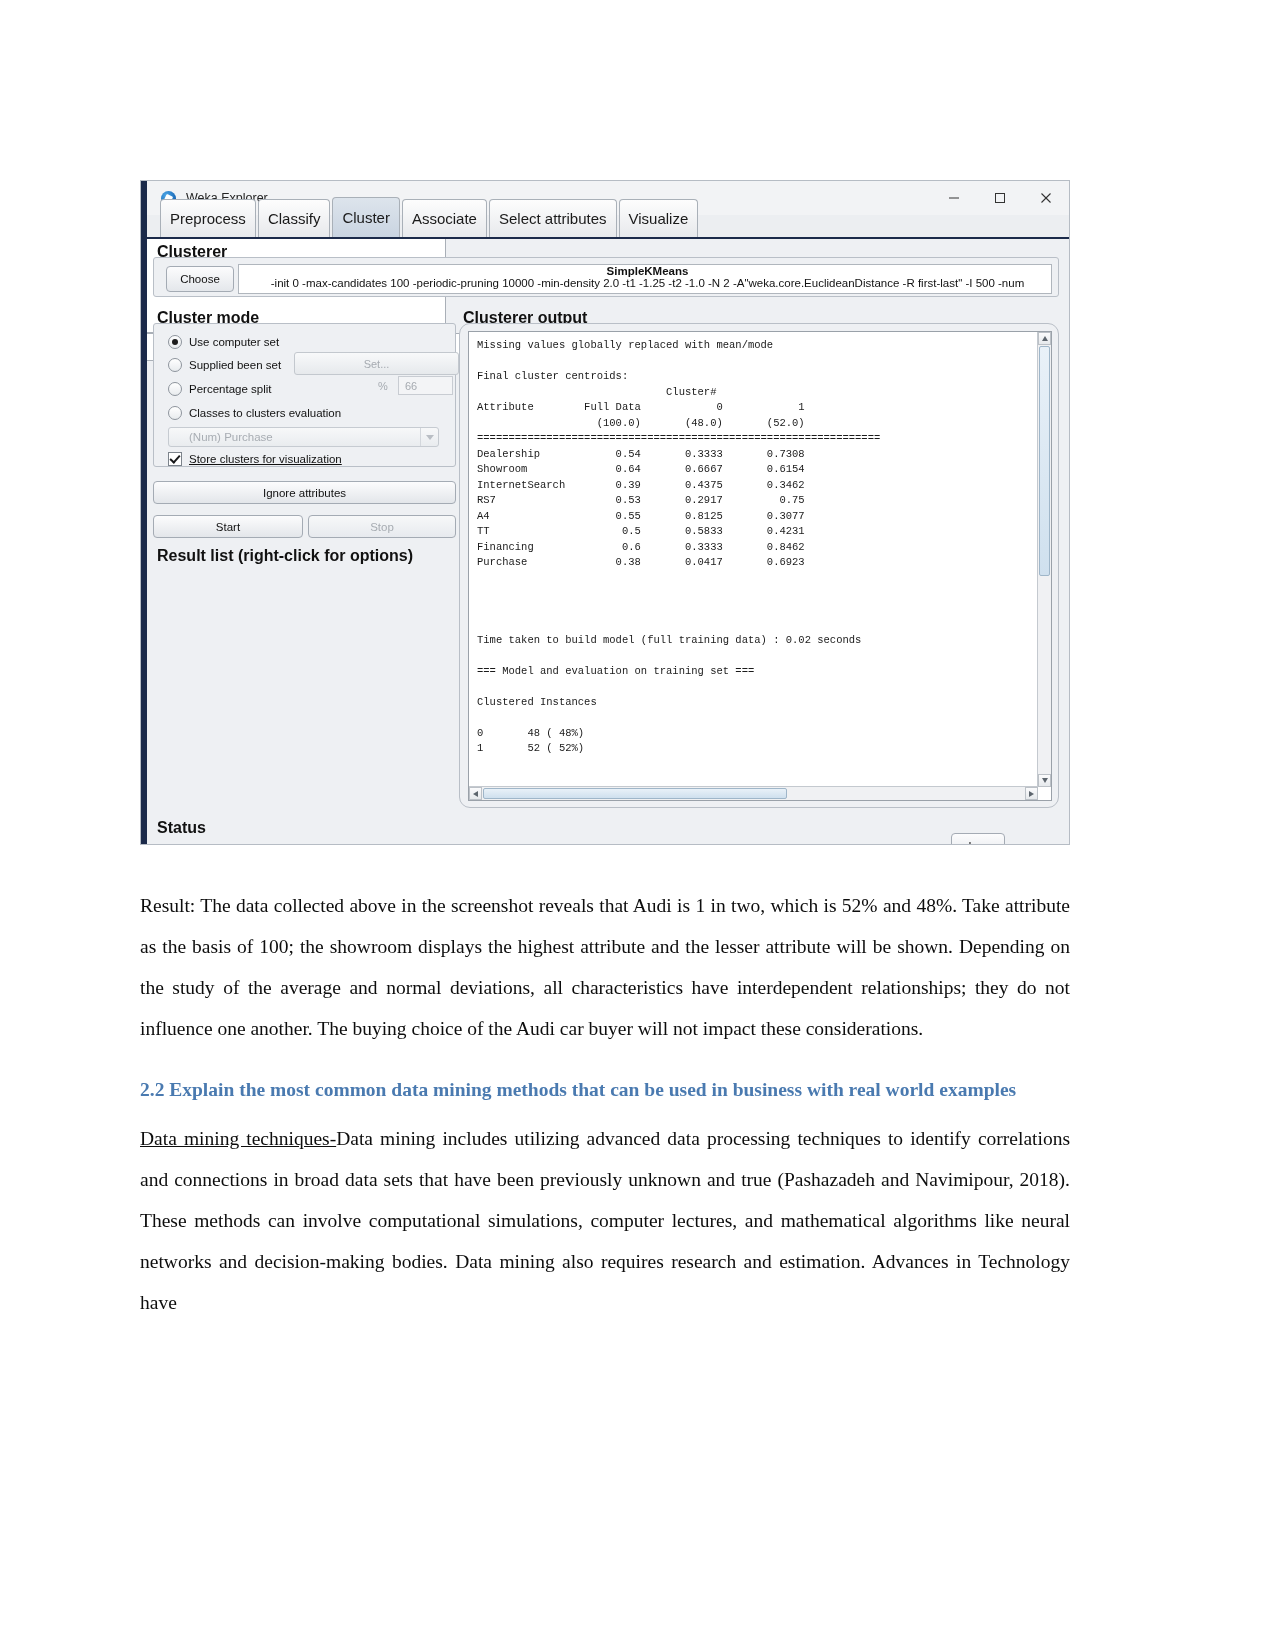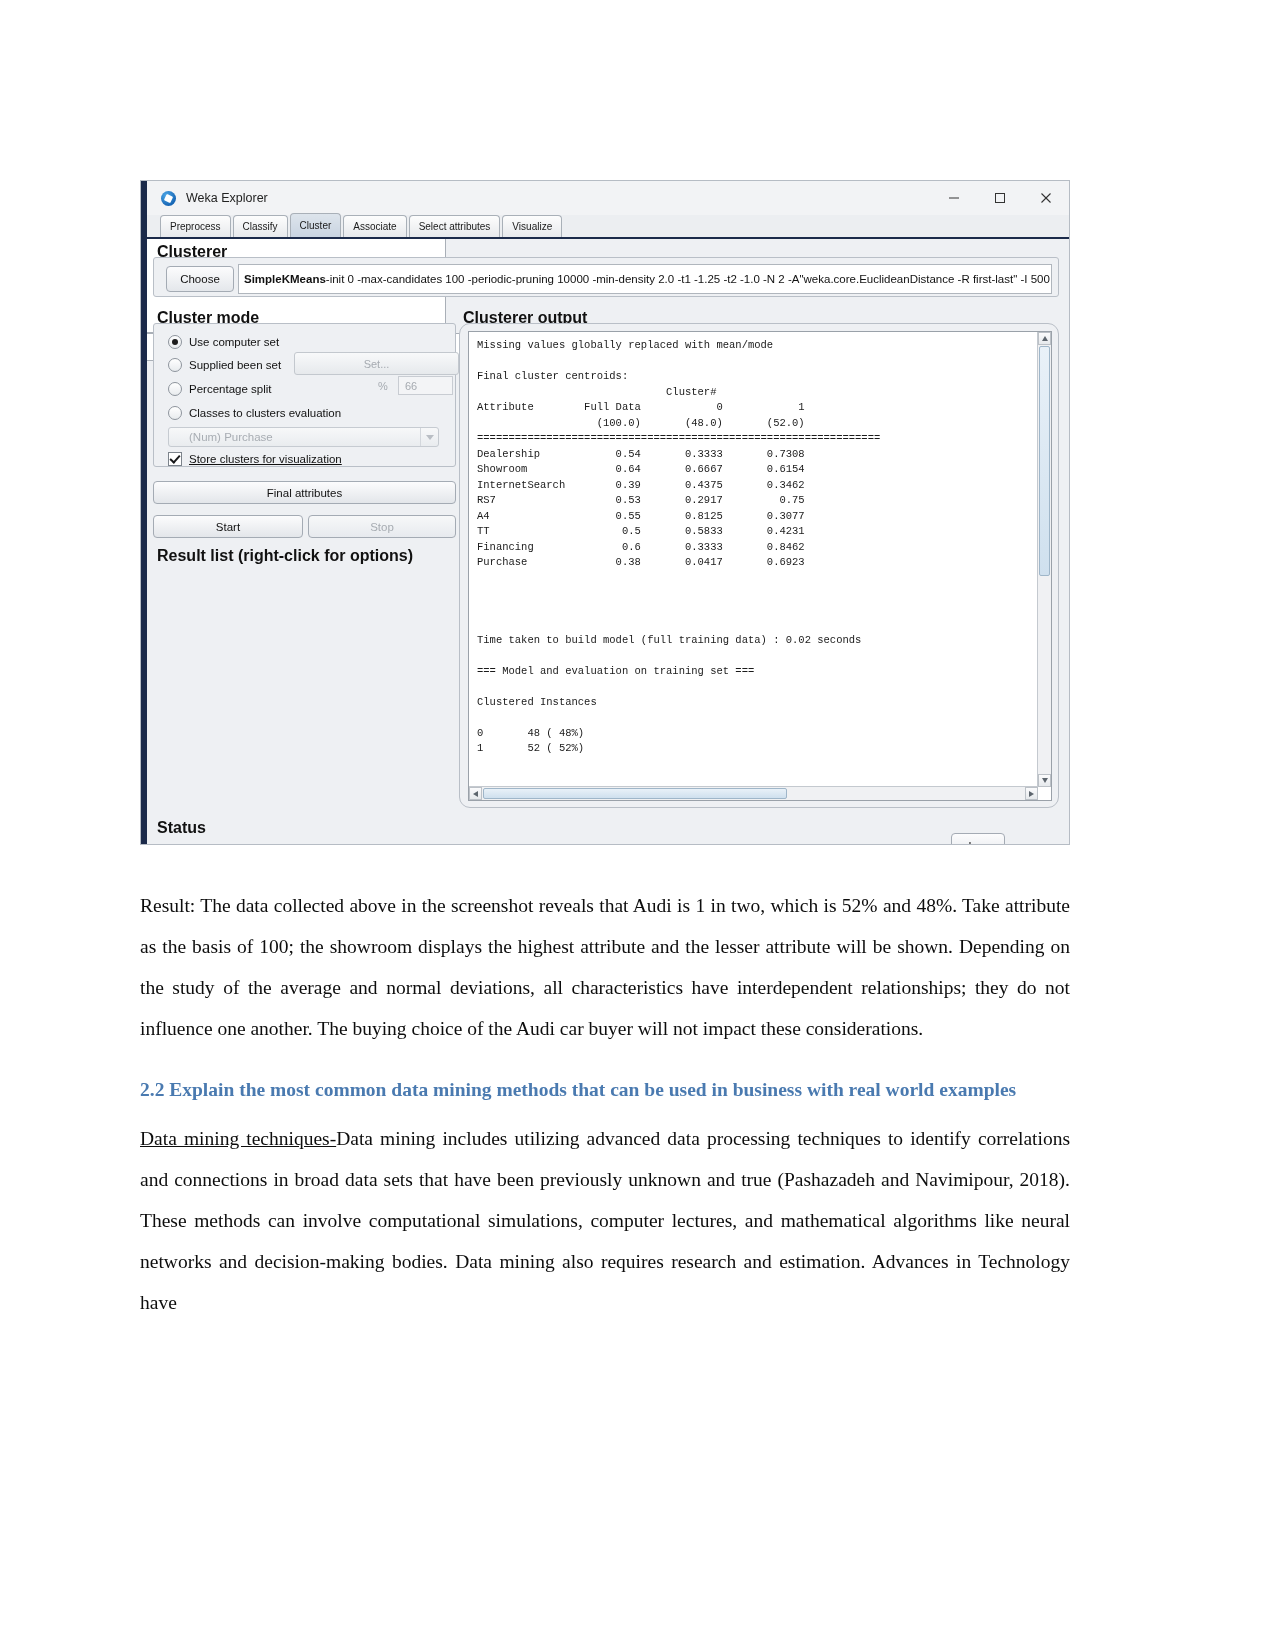--- a/index.html
+++ b/index.html
@@ -87,22 +87,22 @@
     background: #eceef1;
     border-bottom: 2px solid #1b2a4a;
     display: flex;
     align-items: flex-end;
     padding-left: 13px;
     box-sizing: border-box;
   }
   .tab {
     height: 21px;
     line-height: 21px;
-    padding: 0 9px;
-    font-size: 10px;
+    padding: 8px 9px;
+    font-size: 15px;
     color: #1a1a1a;
     background: linear-gradient(#fdfdfd, #e7e9ec);
     border: 1px solid #a9b0b8;
     border-bottom: none;
     border-radius: 4px 4px 0 0;
     margin-right: 2px;
     white-space: nowrap;
   }
   .tab.active {
     background: linear-gradient(#dde4ec, #c9d4e1);
@@ -149,20 +149,21 @@
     right: 6px; height: 28px;
     background: #fff;
     border: 1px solid #b0b6bd;
     display: flex;
     align-items: center;
     padding-left: 5px;
     overflow: hidden;
     white-space: nowrap;
     font-size: 11.5px;
     color: #111;
+    flex-direction: column;
   }
   .cmd-field b { font-weight: bold; }
   .cmd-field span { font-weight: normal; }
 
   
   .cmode-label { left: 16px; top: 128px; }
   .cmode-box {
     left: 12px; top: 142px;
     width: 303px; height: 144px;
   }
@@ -469,21 +470,21 @@
       <span class="arrow">
           <span class="tri-down"></span>
         </span>
     </div>
     <div class="opt-row" style="top:125px;text-decoration:underline;">
       <span class="chk on"></span>
       <span>Store clusters for visualization</span>
     </div>
   </div>
 
-  <div class="wide-btn ignore-btn">Final attributes</div>
+  <div class="wide-btn ignore-btn">Ignore attributes</div>
   <div class="wide-btn start-btn">Start</div>
   <div class="wide-btn stop-btn">Stop</div>
 
   <div class="panel-label rlist-label">Result list (right-click for options)</div>
   <div class="rlist-box">
     <div class="rlist-item">04:30:43 - SimpleKMeans</div>
   </div>
 
   <div class="panel-label cout-label">Clusterer output</div>
   <div class="grp-box cout-box">

